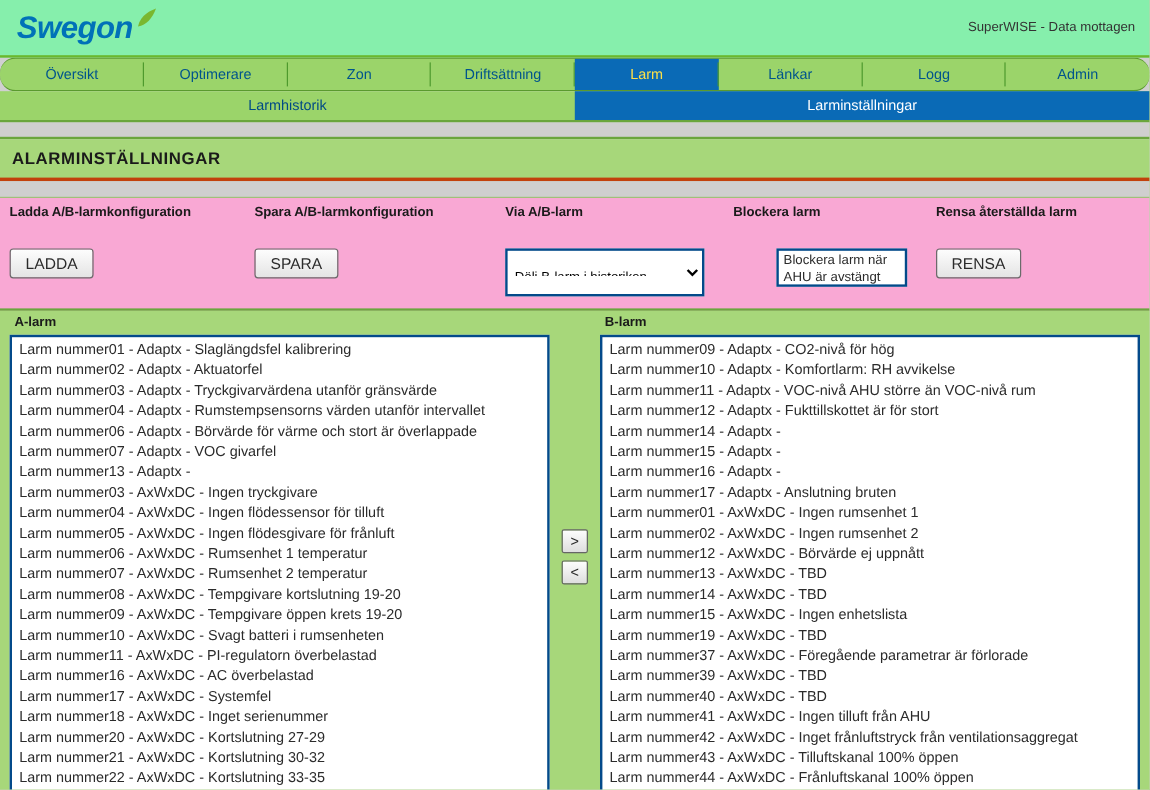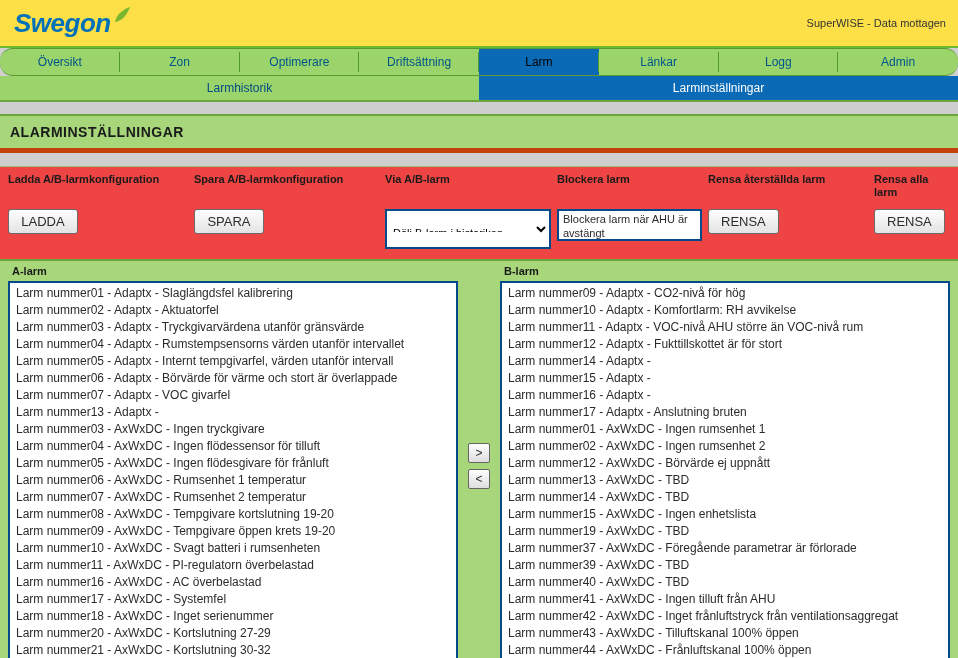--- a/index.html
+++ b/index.html
@@ -7,21 +7,21 @@
     font-family: Arial, Helvetica, sans-serif;
     font-size: 12px;
     background: #d0d0d0;
     width: 958px;
     height: 658px;
     overflow: hidden;
     color: #2b2b2b;
   }
   .topbar {
     height: 48px;
-    background: #fde047;
+    background: #86efac;
     border-bottom: 2px solid #6ab82d;
     display: flex;
     align-items: center;
     justify-content: space-between;
     padding: 0 12px 0 14px;
   }
   .logo {
     font-size: 26px;
     font-weight: 700;
     font-style: italic;
@@ -48,21 +48,21 @@
     flex: 1;
     text-align: center;
     padding: 6px 0;
     font-size: 12px;
     color: #00548c;
     position: relative;
     cursor: pointer;
   }
   .navcell.active {
     background: #0a6ab6;
-    color: #000000;
+    color: #fde047;
   }
   .navcell::after {
     content: "";
     position: absolute;
     right: 0; top: 10%; height: 80%;
     width: 1px;
     background: #4e9a2d;
   }
   .navcell:last-child::after { display:none; }
 
@@ -85,31 +85,31 @@
   }
 
   .gap { height: 14px; background: #cfcfcf; border-bottom: 2px solid #6aa63d; }
 
   .page-title {
     background: #a7d77a;
     padding: 8px 10px;
     font-size: 14px;
     font-weight: 700;
     color: #1a1a1a;
-    border-bottom: 5px solid #c2410c;
+    border-bottom: 3px solid #c2410c;
     letter-spacing: 0.5px;
   }
 
   .spacer2 { height: 14px; background: #cfcfcf; border-bottom:1px solid #a0c07a;}
 
   .controls {
-    background: #ef4444;
+    background: #f9a8d4;
     display: grid;
     grid-template-columns: 180px 185px 166px 145px 160px 1fr;
-    column-gap: 6px;
+    column-gap: 24px;
     padding: 6px 8px 10px 8px;
     border-bottom: 2px solid #6aa63d;
   }
   .controls .group { display: flex; flex-direction: column; }
   .controls .grouplabel {
     font-size: 11px;
     font-weight: 700;
     color: #1a1a1a;
     margin-bottom: 10px;
     line-height: 1.2;
@@ -135,20 +135,21 @@
     padding: 15px 2px;
     height: 40px;
   }
   .blockbox {
     border: 2px solid #034a8a;
     background: #fff;
     font-size: 11px;
     padding: 2px 4px;
     line-height: 1.25;
     height: 32px;
+    margin-left: 36px;
   }
 
   .listsrow {
     background: #a7d77a;
     padding: 2px 8px 10px 8px;
     display: grid;
     grid-template-columns: 1fr 30px 1fr;
     gap: 6px;
     align-items: start;
   }
@@ -213,22 +214,22 @@
       <svg width="18" height="18" viewBox="0 0 18 18">
         <path d="M2,16 C4,6 14,2 17,1 C14,9 9,15 2,16 Z" fill="#7ab72f"></path>
       </svg>
     </span>
   </div>
   <div class="topstatus">SuperWISE - Data mottagen</div>
 </div>
 
 <div class="navrow" id="navrow">
     <div class="navcell">Översikt</div>
+    <div class="navcell">Optimerare</div>
     <div class="navcell">Zon</div>
-    <div class="navcell">Optimerare</div>
     <div class="navcell">Driftsättning</div>
     <div class="navcell active">Larm</div>
     <div class="navcell">Länkar</div>
     <div class="navcell">Logg</div>
     <div class="navcell">Admin</div>
   </div>
 <div class="subnav" id="subnav">
     <div class="subcell">Larmhistorik</div>
     <div class="subcell active">Larminställningar</div>
   </div>
@@ -267,21 +268,20 @@
 </div>
 
 <div class="listsrow">
   <div class="panel">
     <div class="panel-title">A-larm</div>
     <div class="listbox" id="listA">
         <div class="row">Larm nummer01 - Adaptx - Slaglängdsfel kalibrering</div>
         <div class="row">Larm nummer02 - Adaptx - Aktuatorfel</div>
         <div class="row">Larm nummer03 - Adaptx - Tryckgivarvärdena utanför gränsvärde</div>
         <div class="row">Larm nummer04 - Adaptx - Rumstempsensorns värden utanför intervallet</div>
-        <div class="row">Larm nummer05 - Adaptx - Internt tempgivarfel, värden utanför intervall</div>
         <div class="row">Larm nummer06 - Adaptx - Börvärde för värme och stort är överlappade</div>
         <div class="row">Larm nummer07 - Adaptx - VOC givarfel</div>
         <div class="row">Larm nummer13 - Adaptx -</div>
         <div class="row">Larm nummer03 - AxWxDC - Ingen tryckgivare</div>
         <div class="row">Larm nummer04 - AxWxDC - Ingen flödessensor för tilluft</div>
         <div class="row">Larm nummer05 - AxWxDC - Ingen flödesgivare för frånluft</div>
         <div class="row">Larm nummer06 - AxWxDC - Rumsenhet 1 temperatur</div>
         <div class="row">Larm nummer07 - AxWxDC - Rumsenhet 2 temperatur</div>
         <div class="row">Larm nummer08 - AxWxDC - Tempgivare kortslutning 19-20</div>
         <div class="row">Larm nummer09 - AxWxDC - Tempgivare öppen krets 19-20</div>

